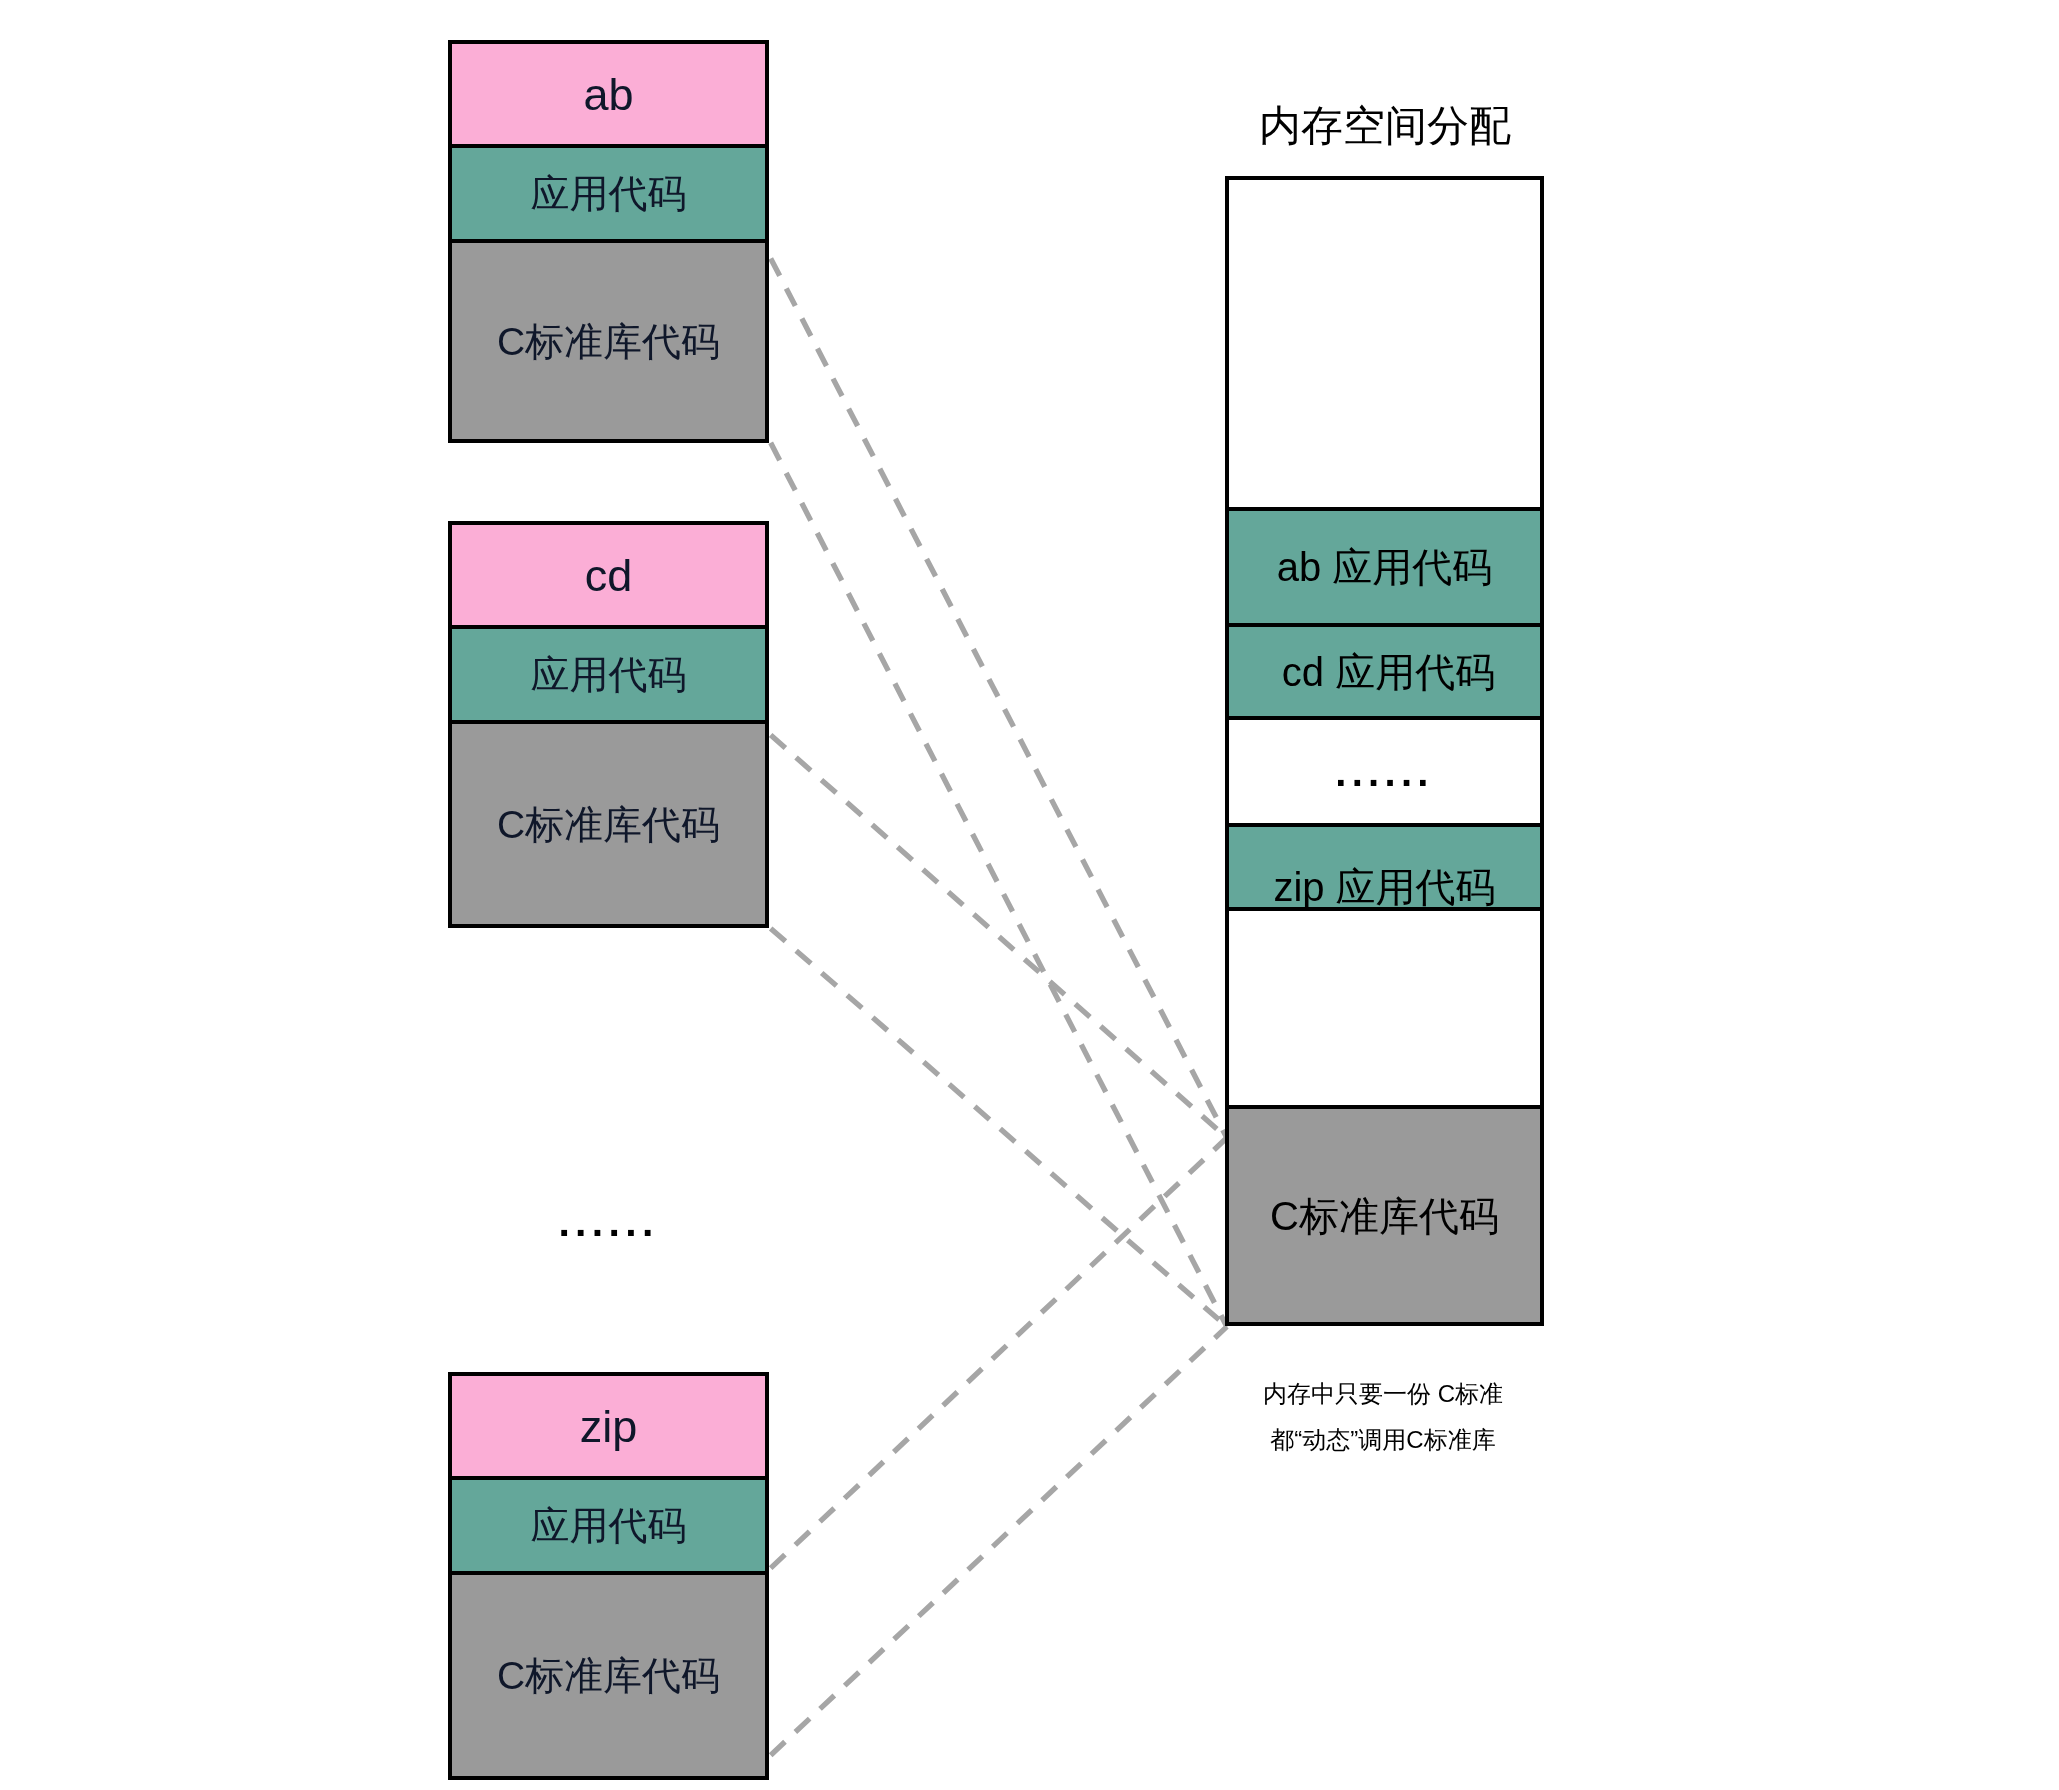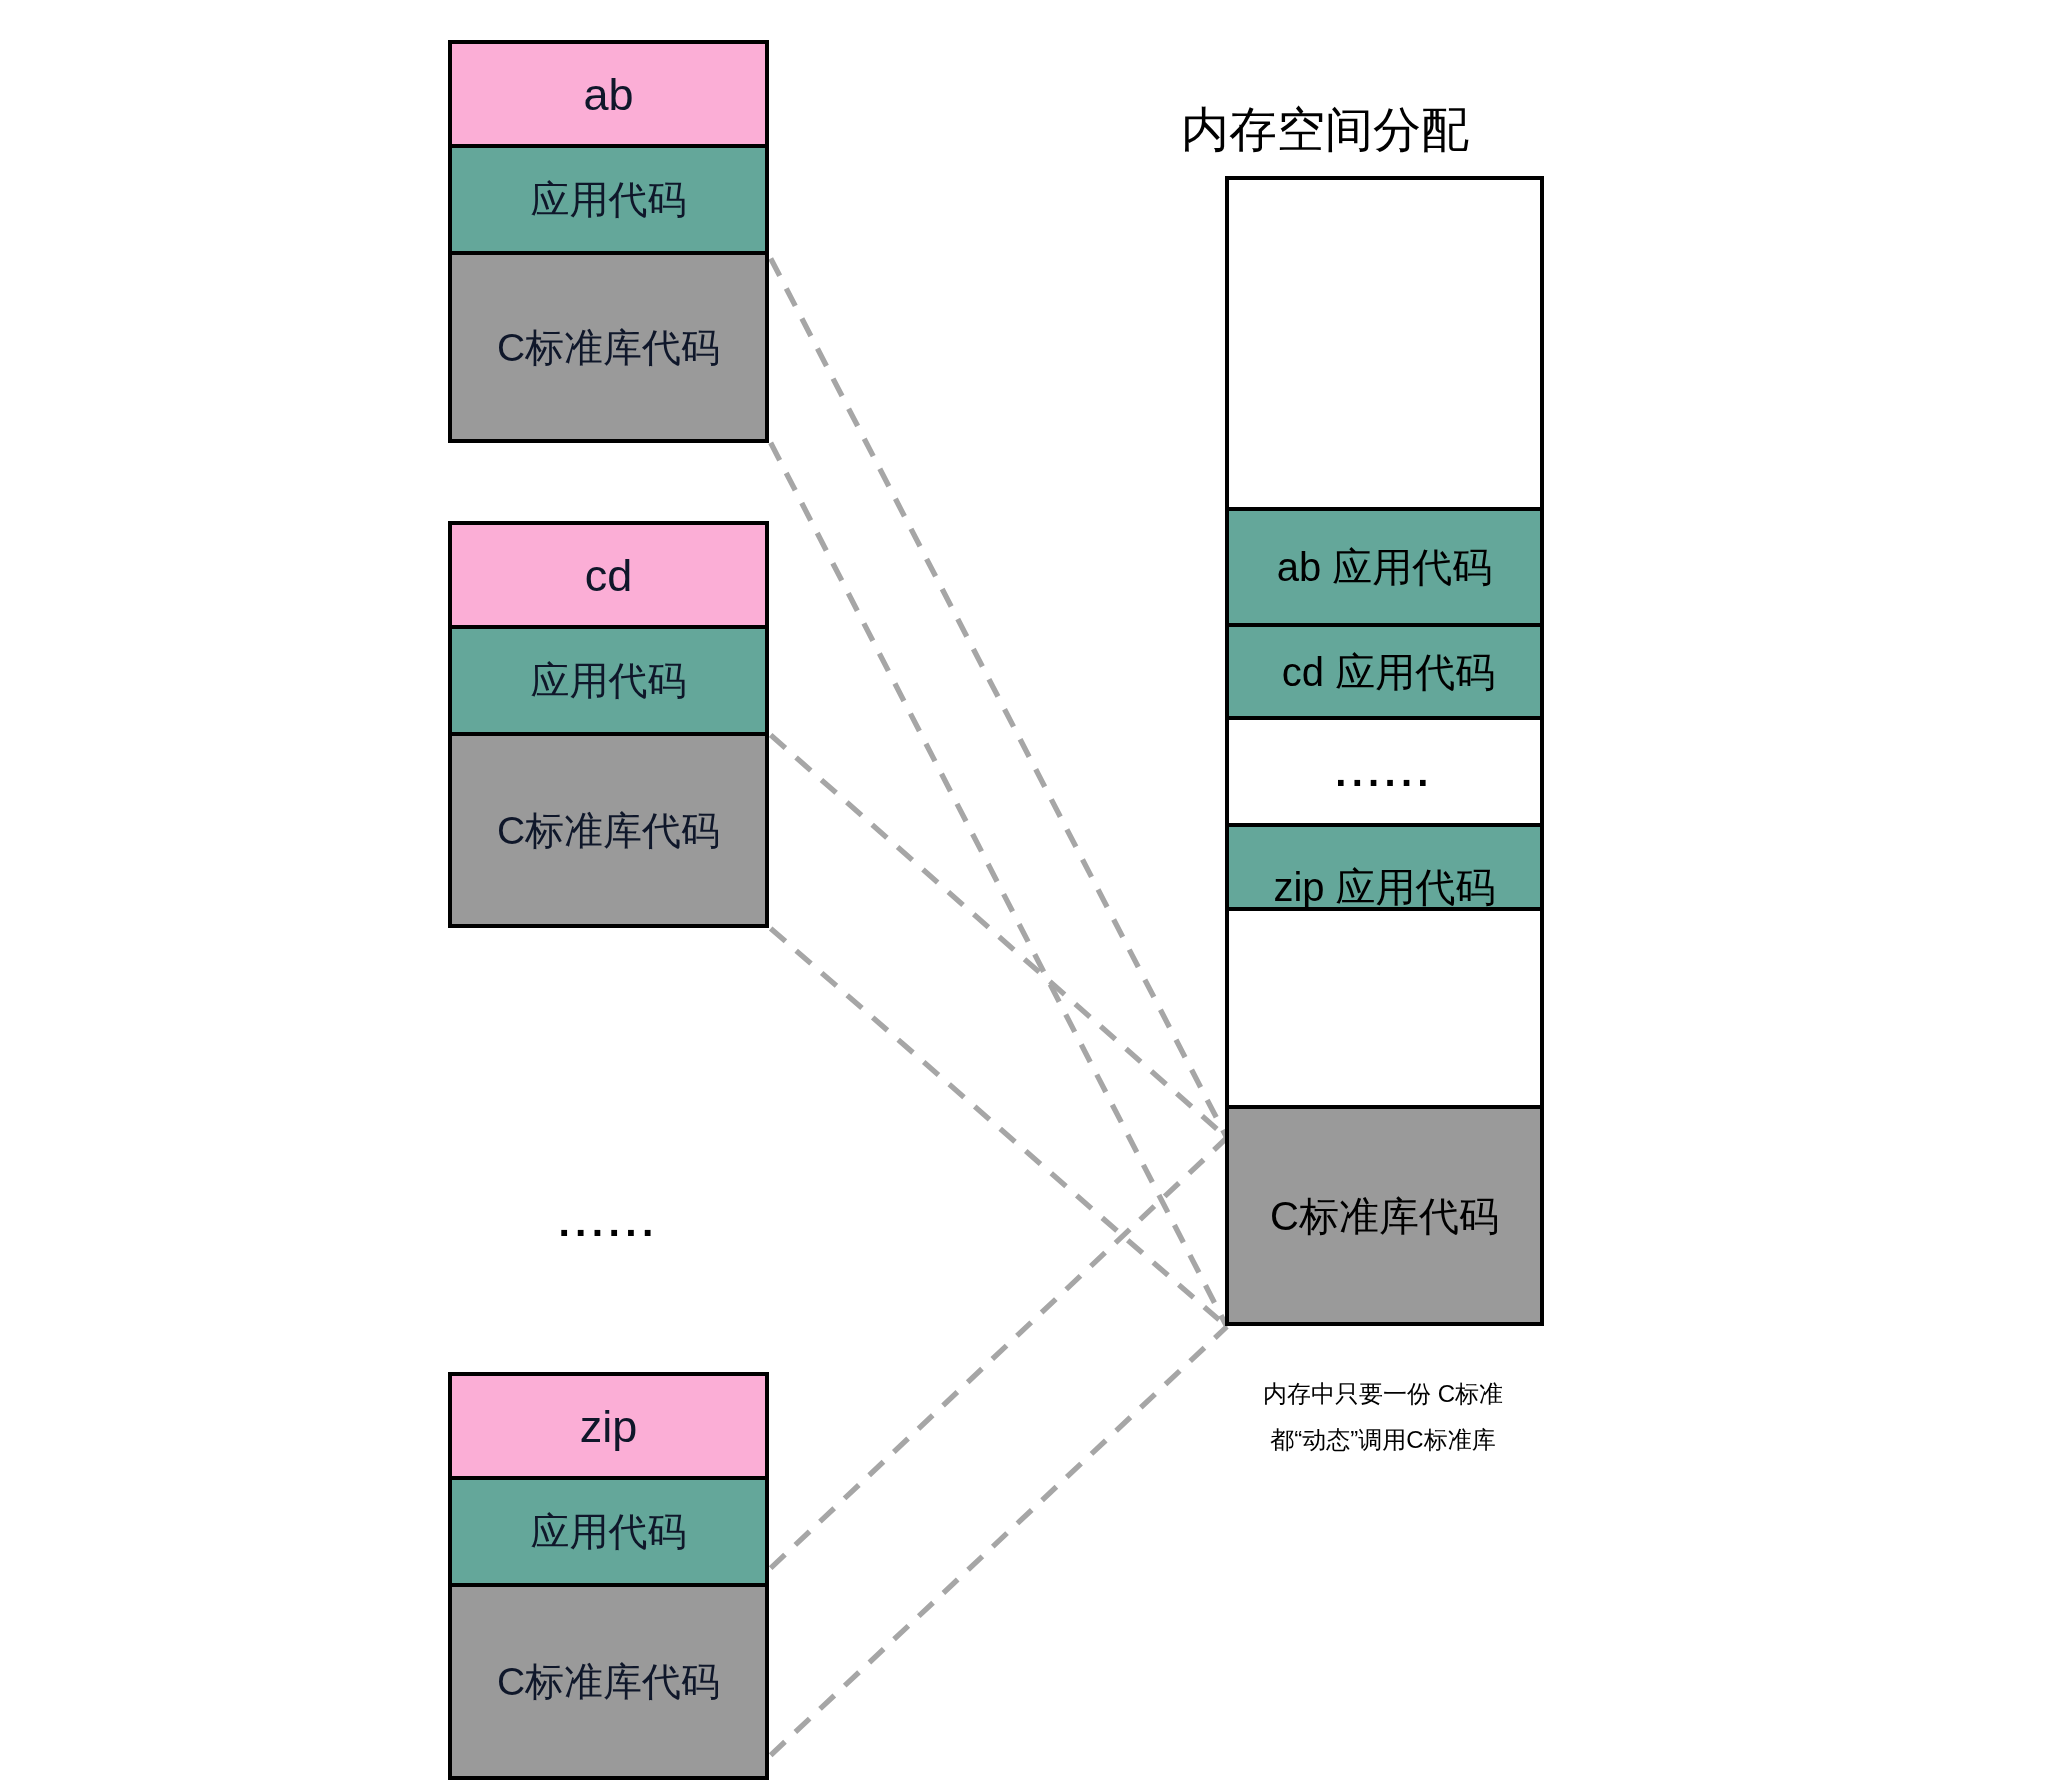--- a/index.html
+++ b/index.html
@@ -58,21 +58,21 @@
     color: #0f172a;
   }
   .sec-name {
     background: var(--pink);
     height: 104px;
     border-bottom: 4.5px solid var(--border);
     font-size: 45px;
   }
   .sec-app {
     background: var(--teal);
-    height: 107px;
+    height: 95px;
     border-bottom: 4.5px solid var(--border);
   }
   .sec-lib {
     background: var(--gray);
     flex: 1;
   }
   
   .ellipsis-left {
     position: absolute;
     left: 448px;
@@ -83,22 +83,22 @@
     font-weight: 700;
     letter-spacing: 5.3px;
     z-index: 2;
   }
   
   .mem-title {
     position: absolute;
     left: 1181px;
     top: 98px;
     width: 408px;
-    text-align: left;
-    font-size: 48px;
+    text-align: center;
+    font-size: 42px;
     z-index: 2;
   }
   .membox {
     position: absolute;
     left: 1225px;
     top: 176px;
     width: 319px;
     height: 1150px;
     border: 4.5px solid var(--border);
     background: #fff;

